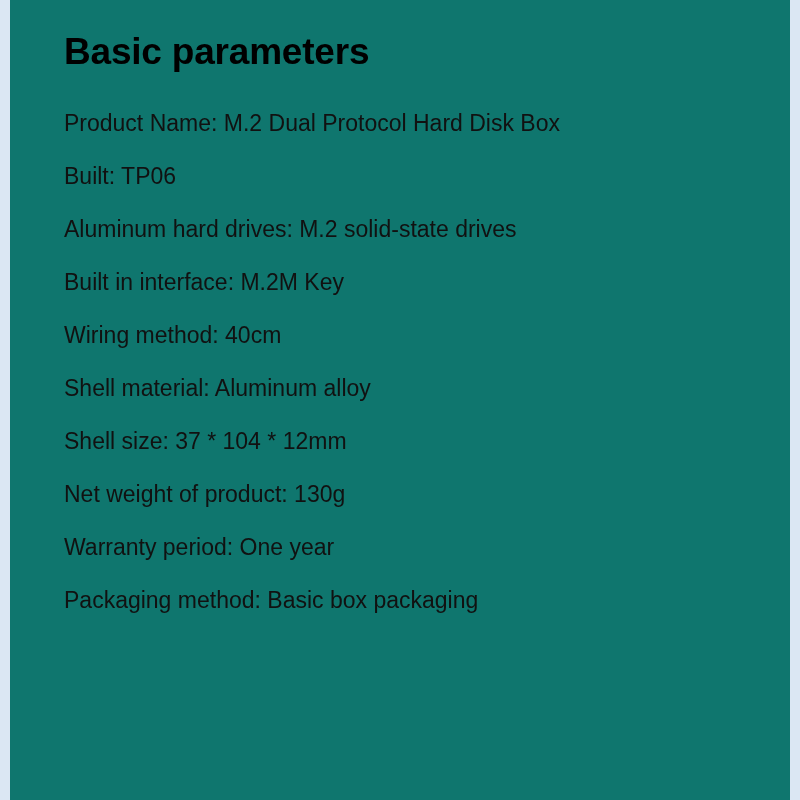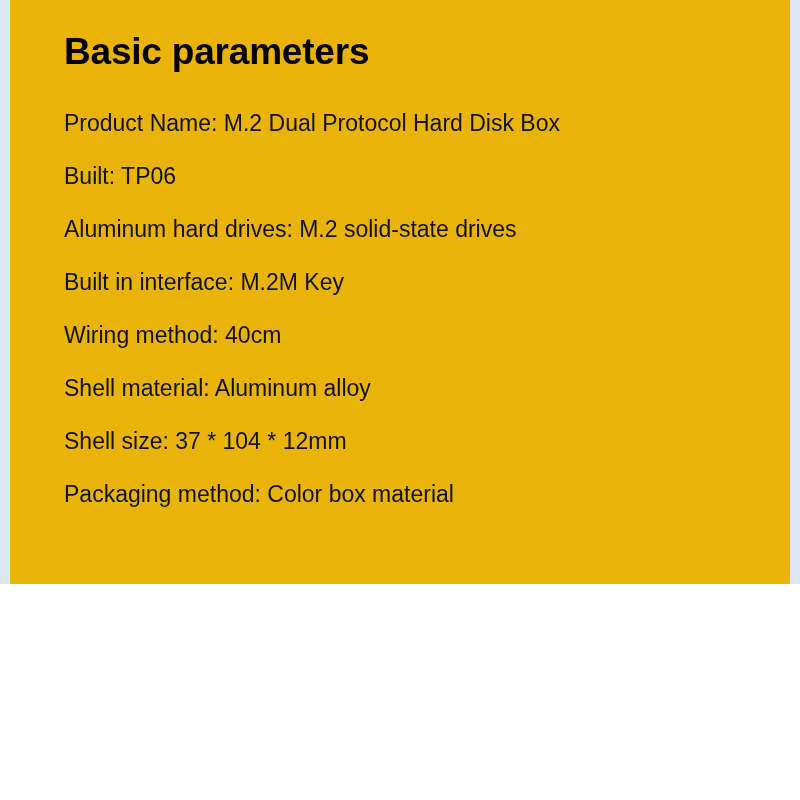--- a/index.html
+++ b/index.html
@@ -9,22 +9,22 @@
   body {
     width: 800px;
     height: 800px;
     background: #ffffff;
     font-family: "Liberation Sans", sans-serif;
     overflow: hidden;
   }
   .page {
     position: relative;
     width: 800px;
-    height: 584px;
-    background: #eab308;
+    height: 800px;
+    background: #0f766e;
     box-sizing: border-box;
   }
   
   .edge-band {
     position: absolute;
     top: 0;
     bottom: 0;
     width: 10px;
     background: #dbe7f3;
   }
@@ -76,17 +76,19 @@
     <h1 class="doc-title">Basic parameters</h1>
 
     <ul class="spec-list">
       <li class="spec-row">Product Name: M.2 Dual Protocol Hard Disk Box</li>
       <li class="spec-row">Built: TP06</li>
       <li class="spec-row">Aluminum hard drives: M.2 solid-state drives</li>
       <li class="spec-row">Built in interface: M.2M Key</li>
       <li class="spec-row">Wiring method: 40cm</li>
       <li class="spec-row">Shell material: Aluminum alloy</li>
       <li class="spec-row">Shell size: 37 * 104 * 12mm</li>
-      <li class="spec-row">Packaging method: Color box material</li>
+      <li class="spec-row">Net weight of product: 130g</li>
+      <li class="spec-row">Warranty period: One year</li>
+      <li class="spec-row">Packaging method: Basic box packaging</li>
     </ul>
 
   </div>
 </div>
 
 </body></html>

